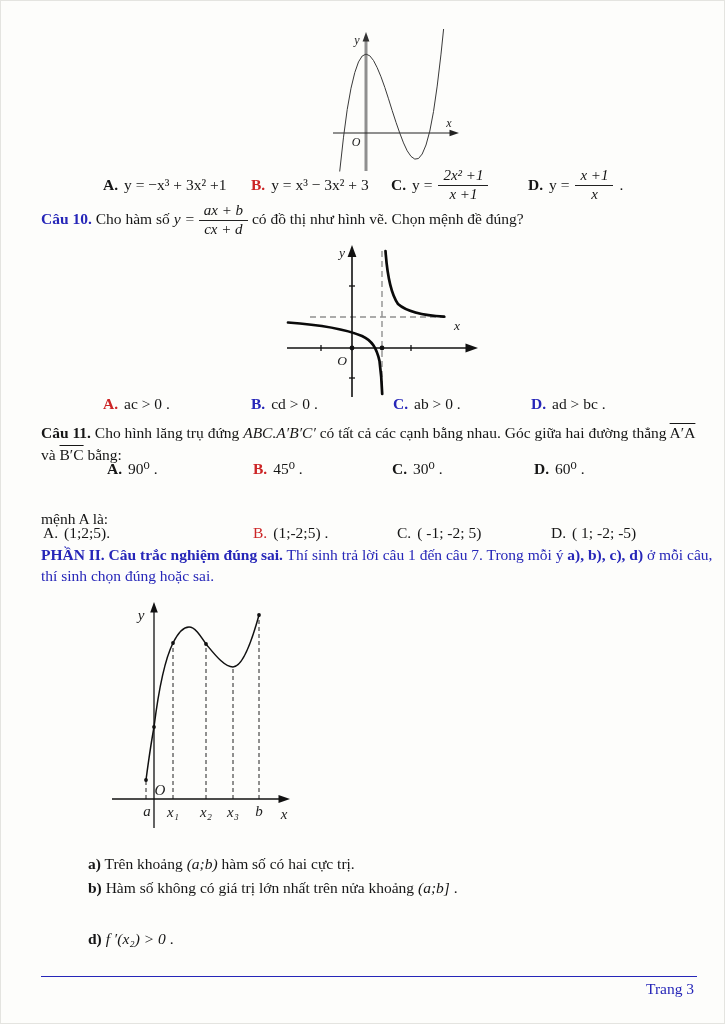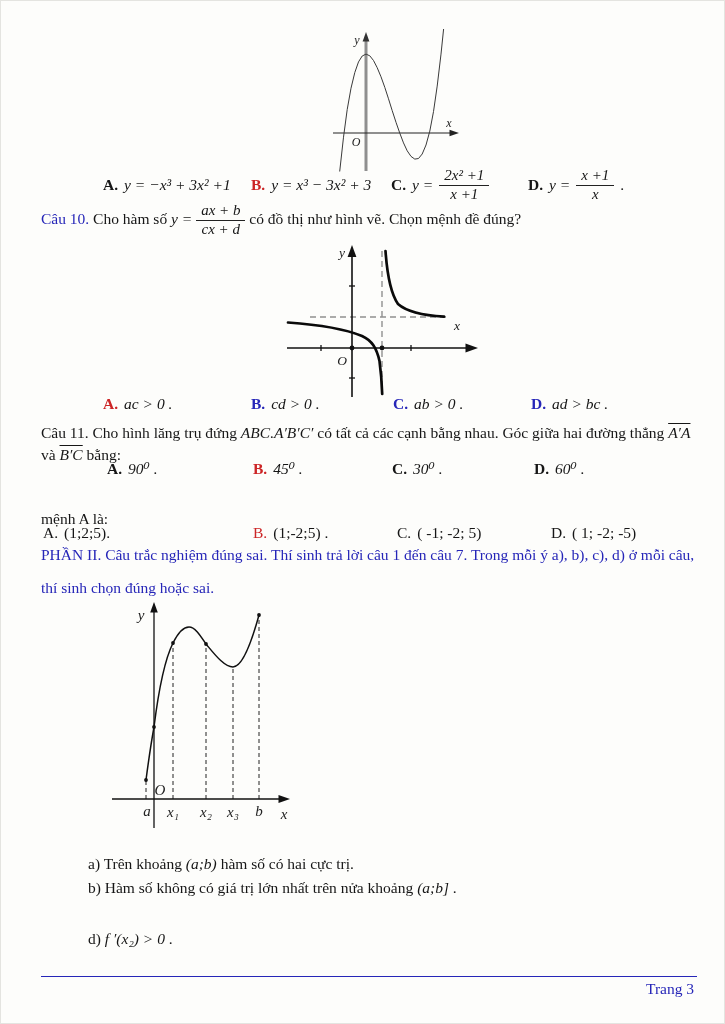--- a/index.html
+++ b/index.html
@@ -1,31 +1,31 @@
 <!DOCTYPE html>
 <html style="--heading_blue: #2626b8; --answer_red: #cc2526; --curve_black: #1a1a1a; --dash_gray: #909090;"><head>
 <meta charset="utf-8">
 <style>
   html,body{margin:0;padding:0;background:#ffffff;}
   .page{position:relative;width:725px;height:1024px;background:#fdfdfb;overflow:hidden;
         font-family:"Liberation Serif","DejaVu Serif",serif;font-size:15.5px;color:#161616;
         border:1px solid #e4e4e0;box-sizing:border-box;}
   .abs{position:absolute;}
-  .b{font-weight:normal;}
-  .i{font-style:italic;}
+  .b{font-weight:bold;}
+  .i{}
   .blue{color:var(--heading_blue);}
   .red{color:var(--answer_red);}
   .para{line-height:21px;white-space:nowrap;}
   .opt{display:flex;align-items:center;gap:6px;white-space:nowrap;}
   .opt .lab{font-weight:bold;}
   .frac{display:inline-flex;flex-direction:column;align-items:center;vertical-align:middle;
         font-style:italic;line-height:1.18;font-size:15px;text-align:center;}
   .frac .fn{padding:0 5px;border-bottom:1.2px solid #222;}
   .frac .fd{padding:0 5px;}
-  .vec{font-style:italic;text-decoration:overline;}
+  .vec{text-decoration:overline;}
   .mathy{font-style:italic;}
   .optrow-tall{height:46px;}
   svg text{font-family:"Liberation Serif","DejaVu Serif",serif;font-style:italic;fill:#222;}
   .footer-line{border-top:1.6px solid var(--heading_blue);}
 </style>
 </head>
 <body>
 
 <div class="page">
 
@@ -162,21 +162,21 @@
     <span>D.</span>
     <span>( 1; -2; -5)</span>
   </div>
 
   <div class="abs para blue" style="left:40px;top:543px">
     <span class="b">PHẦN II. Câu trắc nghiệm đúng sai.</span>
     <span>Thí sinh trả lời câu 1 đến câu 7. Trong mỗi ý</span>
     <span class="b">a), b), c), d)</span>
     <span>ở mỗi câu,</span>
   </div>
-  <div class="abs para blue" style="left:40px;top:576px">
+  <div class="abs para blue" style="left:40px;top:564px">
     <span>thí sinh chọn đúng hoặc sai.</span>
   </div>
 
 
   <svg class="abs" style="left:95px;top:596px" width="215" height="235" viewBox="0 0 215 235">
     <g stroke="#222" stroke-width="1" stroke-dasharray="4 3">
       <line x1="50" y1="202" x2="50" y2="182"></line>
       <line x1="77" y1="202" x2="77" y2="47"></line>
       <line x1="110" y1="202" x2="110" y2="48"></line>
       <line x1="137" y1="202" x2="137" y2="71"></line>

